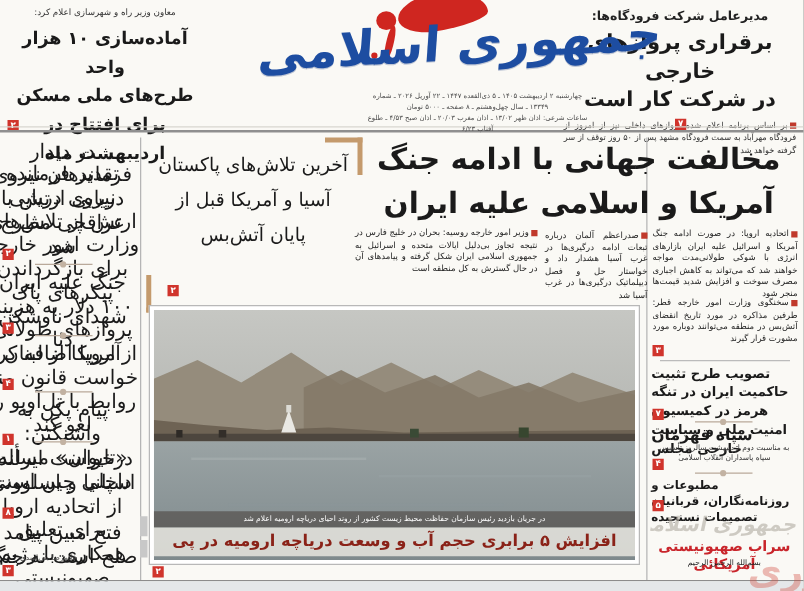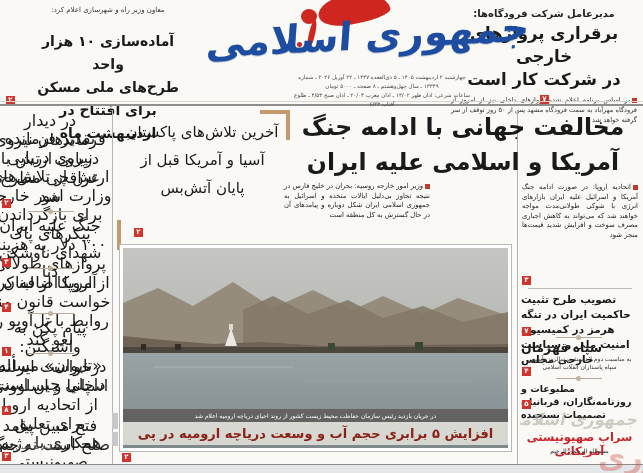--- a/index.html
+++ b/index.html
@@ -16,28 +16,28 @@
     transform:skewX(-7deg) rotate(-3deg);letter-spacing:-2px;z-index:3;
     text-shadow:0 1px 0 rgba(20,50,120,.25);
   }
   .blood{background:#cf2620;position:absolute;z-index:2;}
   .b1{left:318px;top:-6px;width:72px;height:30px;border-radius:45% 55% 62% 38%/55% 68% 32% 45%;transform:rotate(-9deg);}
   .b2{left:301px;top:9px;width:16px;height:15px;border-radius:50%;}
   .b3{left:309px;top:20px;width:6px;height:28px;border-radius:3px/12px;transform:rotate(13deg);}
   .b4{left:297px;top:42px;width:5px;height:5px;border-radius:50%;}
   .datelines{left:294px;top:73px;width:176px;font-size:5.5px;line-height:9px;color:#4a4a4a;text-align:center;z-index:3;}
   
-  .hdr-blk{text-align:center;padding-left:24px;}
+  .hdr-blk{text-align:center;}
   .kicker-sm{font-size:10px;font-weight:bold;color:#222;}
   .hdr-right{right:4px;top:8px;width:190px;}
   .hdr-right .hl{font-size:16.5px;font-weight:bold;line-height:23px;margin-top:3px;}
   .hdr-right .lead{font-size:6.6px;line-height:10px;color:#333;text-align:justify;margin-top:4px;padding:0 2px;}
   .hdr-left{left:0;top:6px;width:168px;}
   .hdr-left .kicker-sm{font-size:7px;font-weight:normal;color:#333;}
-  .hdr-left .hl{font-size:14px;font-weight:bold;line-height:23px;margin-top:16px;}
+  .hdr-left .hl{font-size:14px;font-weight:bold;line-height:23px;margin-top:6px;}
   .rule-a{left:0;right:0;top:101px;height:1px;background:#d8d6d0;}
   .rule-b{left:0;right:0;top:104px;height:2px;background:#8f8f8f;}
   
   .ref{width:9px;height:9px;background:#d0342c;color:#fff;font-size:7px;line-height:9px;text-align:center;font-weight:bold;}
   .bul{display:inline-block;width:5px;height:5px;background:#c0392b;margin-left:2px;vertical-align:middle;}
   .sep{width:46px;border-top:1px solid #b9a99a;}
   .sep::after{content:"";position:absolute;top:-3px;left:20px;width:5px;height:5px;border-radius:50%;background:#c2b2a2;}
   .vr{width:1px;background:#b5b5b5;top:110px;height:354px;}
   
   .lc{left:-12px;width:124px;text-align:center;}
@@ -150,24 +150,30 @@
     </div>
   </div>
   <div class="abs ref" style="left:134px;top:228px;">۲</div>
 
   <div class="abs main-hl">
     <div>مخالفت جهانی با ادامه جنگ</div>
     <div>آمریکا و اسلامی علیه ایران</div>
   </div>
 
   <div class="abs bullet" style="left:284px;top:182px;width:146px;">
-    <span class="bul"></span><span>وزیر امور خارجه روسیه: بحران در خلیج فارس در نتیجه تجاوز بی‌دلیل ایالات متحده و اسرائیل به جمهوری اسلامی ایران شکل دوباره و پیامدهای آن در حال گسترش به کل منطقه است</span>
+    <span class="bul"></span><span>وزیر امور خارجه روسیه: بحران در خلیج فارس در نتیجه تجاوز بی‌دلیل ایالات متحده و اسرائیل به جمهوری اسلامی ایران شکل گرفته و پیامدهای آن در حال گسترش به کل منطقه است</span>
+  </div>
+  <div class="abs bullet" style="left:436px;top:184px;width:82px;">
+    <span class="bul"></span><span>صدراعظم آلمان درباره تبعات ادامه درگیری‌ها در غرب آسیا هشدار داد و خواستار حل و فصل دیپلماتیک درگیری‌ها در غرب آسیا شد</span>
   </div>
   <div class="abs bullet" style="left:522px;top:183px;width:116px;">
     <span class="bul"></span><span>اتحادیه اروپا: در صورت ادامه جنگ آمریکا و اسرائیل علیه ایران بازارهای انرژی با شوکی طولانی‌مدت مواجه خواهند شد که می‌تواند به کاهش اجباری مصرف سوخت و افزایش شدید قیمت‌ها منجر شود</span>
+  </div>
+  <div class="abs bullet" style="left:522px;top:238px;width:116px;">
+    <span class="bul"></span><span>سخنگوی وزارت امور خارجه قطر: طرفین مذاکره در مورد تاریخ انقضای آتش‌بس در منطقه می‌توانند دوباره مورد مشورت قرار گیرند</span>
   </div>
   <div class="abs ref" style="left:522px;top:276px;">۳</div>
   <div class="abs" style="left:528px;top:288px;width:104px;height:1px;background:#bbb;"></div>
 
   <div class="abs photo">
     <div class="photo-in">
       <svg width="100%" height="100%" viewBox="0 0 385 200" preserveAspectRatio="none">
         <defs>
           <linearGradient id="sky" x1="0" y1="0" x2="0" y2="1">
             <stop offset="0" stop-color="#c6c7c3"></stop>

